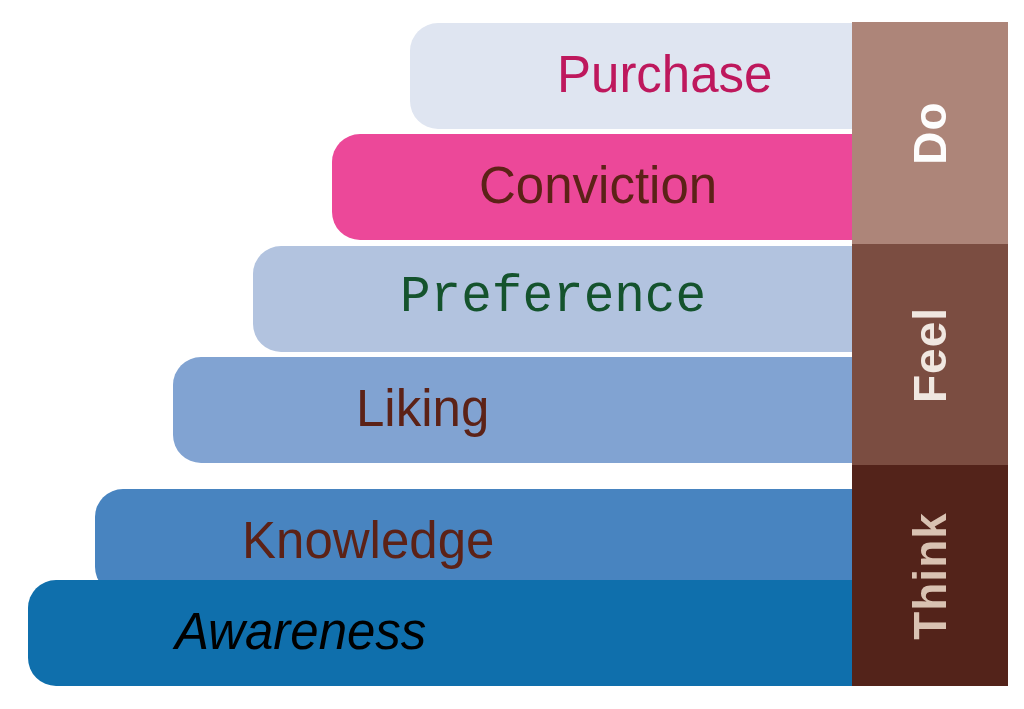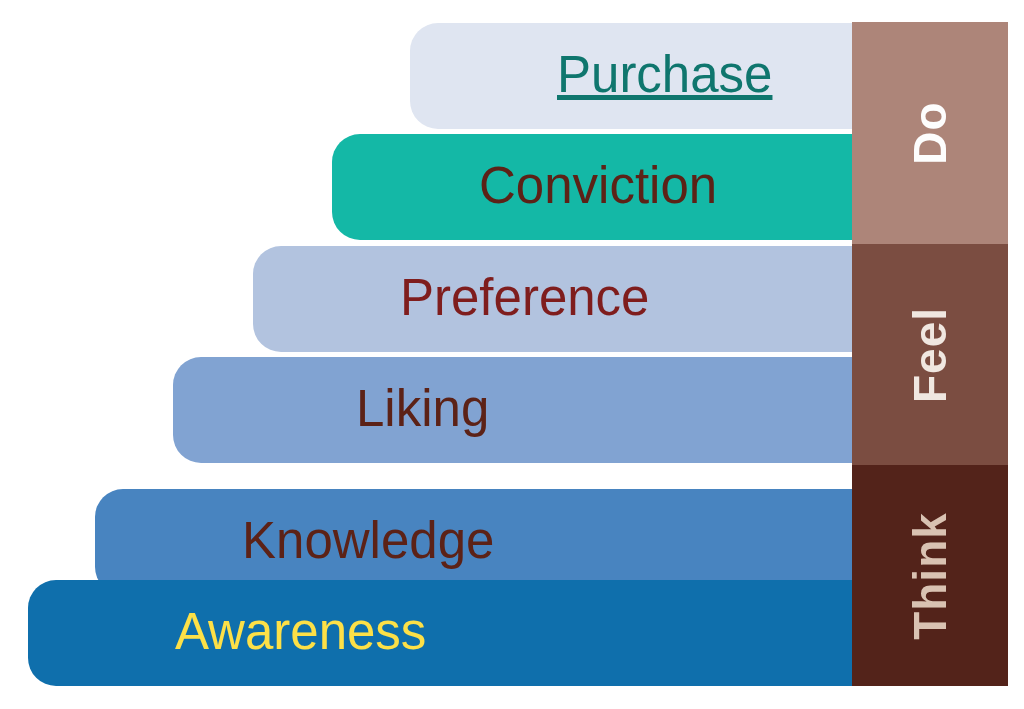--- a/index.html
+++ b/index.html
@@ -61,41 +61,41 @@
     line-height: 1;
     letter-spacing: 1px;
   }
 </style>
 </head>
 <body>
 
 <div class="diagram">
 
   <div class="bar bar-0" style="background: rgb(223, 229, 241);">
-    <span class="bar-label" style="color: #0f766e; text-decoration: underline;">Purchase</span>
+    <span class="bar-label" style="color: #be185d;">Purchase</span>
   </div>
 
-  <div class="bar bar-1" style="background: #14b8a6;">
+  <div class="bar bar-1" style="background: #ec4899;">
     <span class="bar-label" style="color: rgb(92, 34, 23);">Conviction</span>
   </div>
 
   <div class="bar bar-2" style="background: rgb(178, 195, 223);">
-    <span class="bar-label" style="color: #7f1d1d;">Preference</span>
+    <span class="bar-label" style="color: #14532d; font-family: Liberation Mono, monospace;">Preference</span>
   </div>
 
   <div class="bar bar-3" style="background: rgb(129, 163, 210);">
     <span class="bar-label" style="color: rgb(92, 34, 23);">Liking</span>
   </div>
 
   <div class="bar bar-4" style="background: rgb(72, 132, 192); margin-top: 20px;">
     <span class="bar-label" style="color: rgb(92, 34, 23);">Knowledge</span>
   </div>
 
   <div class="bar bar-5" style="background: rgb(15, 111, 172);">
-    <span class="bar-label" style="color: #fde047;">Awareness</span>
+    <span class="bar-label" style="color: #000000; font-style: italic;">Awareness</span>
   </div>
 
   <div class="col-seg seg-0" style="background: rgb(173, 133, 121);">
     <span class="v-label" style="color: rgb(253, 253, 253);">Do</span>
   </div>
 
   <div class="col-seg seg-1" style="background: rgb(123, 77, 65);">
     <span class="v-label" style="color: rgb(240, 231, 224);">Feel</span>
   </div>
 

